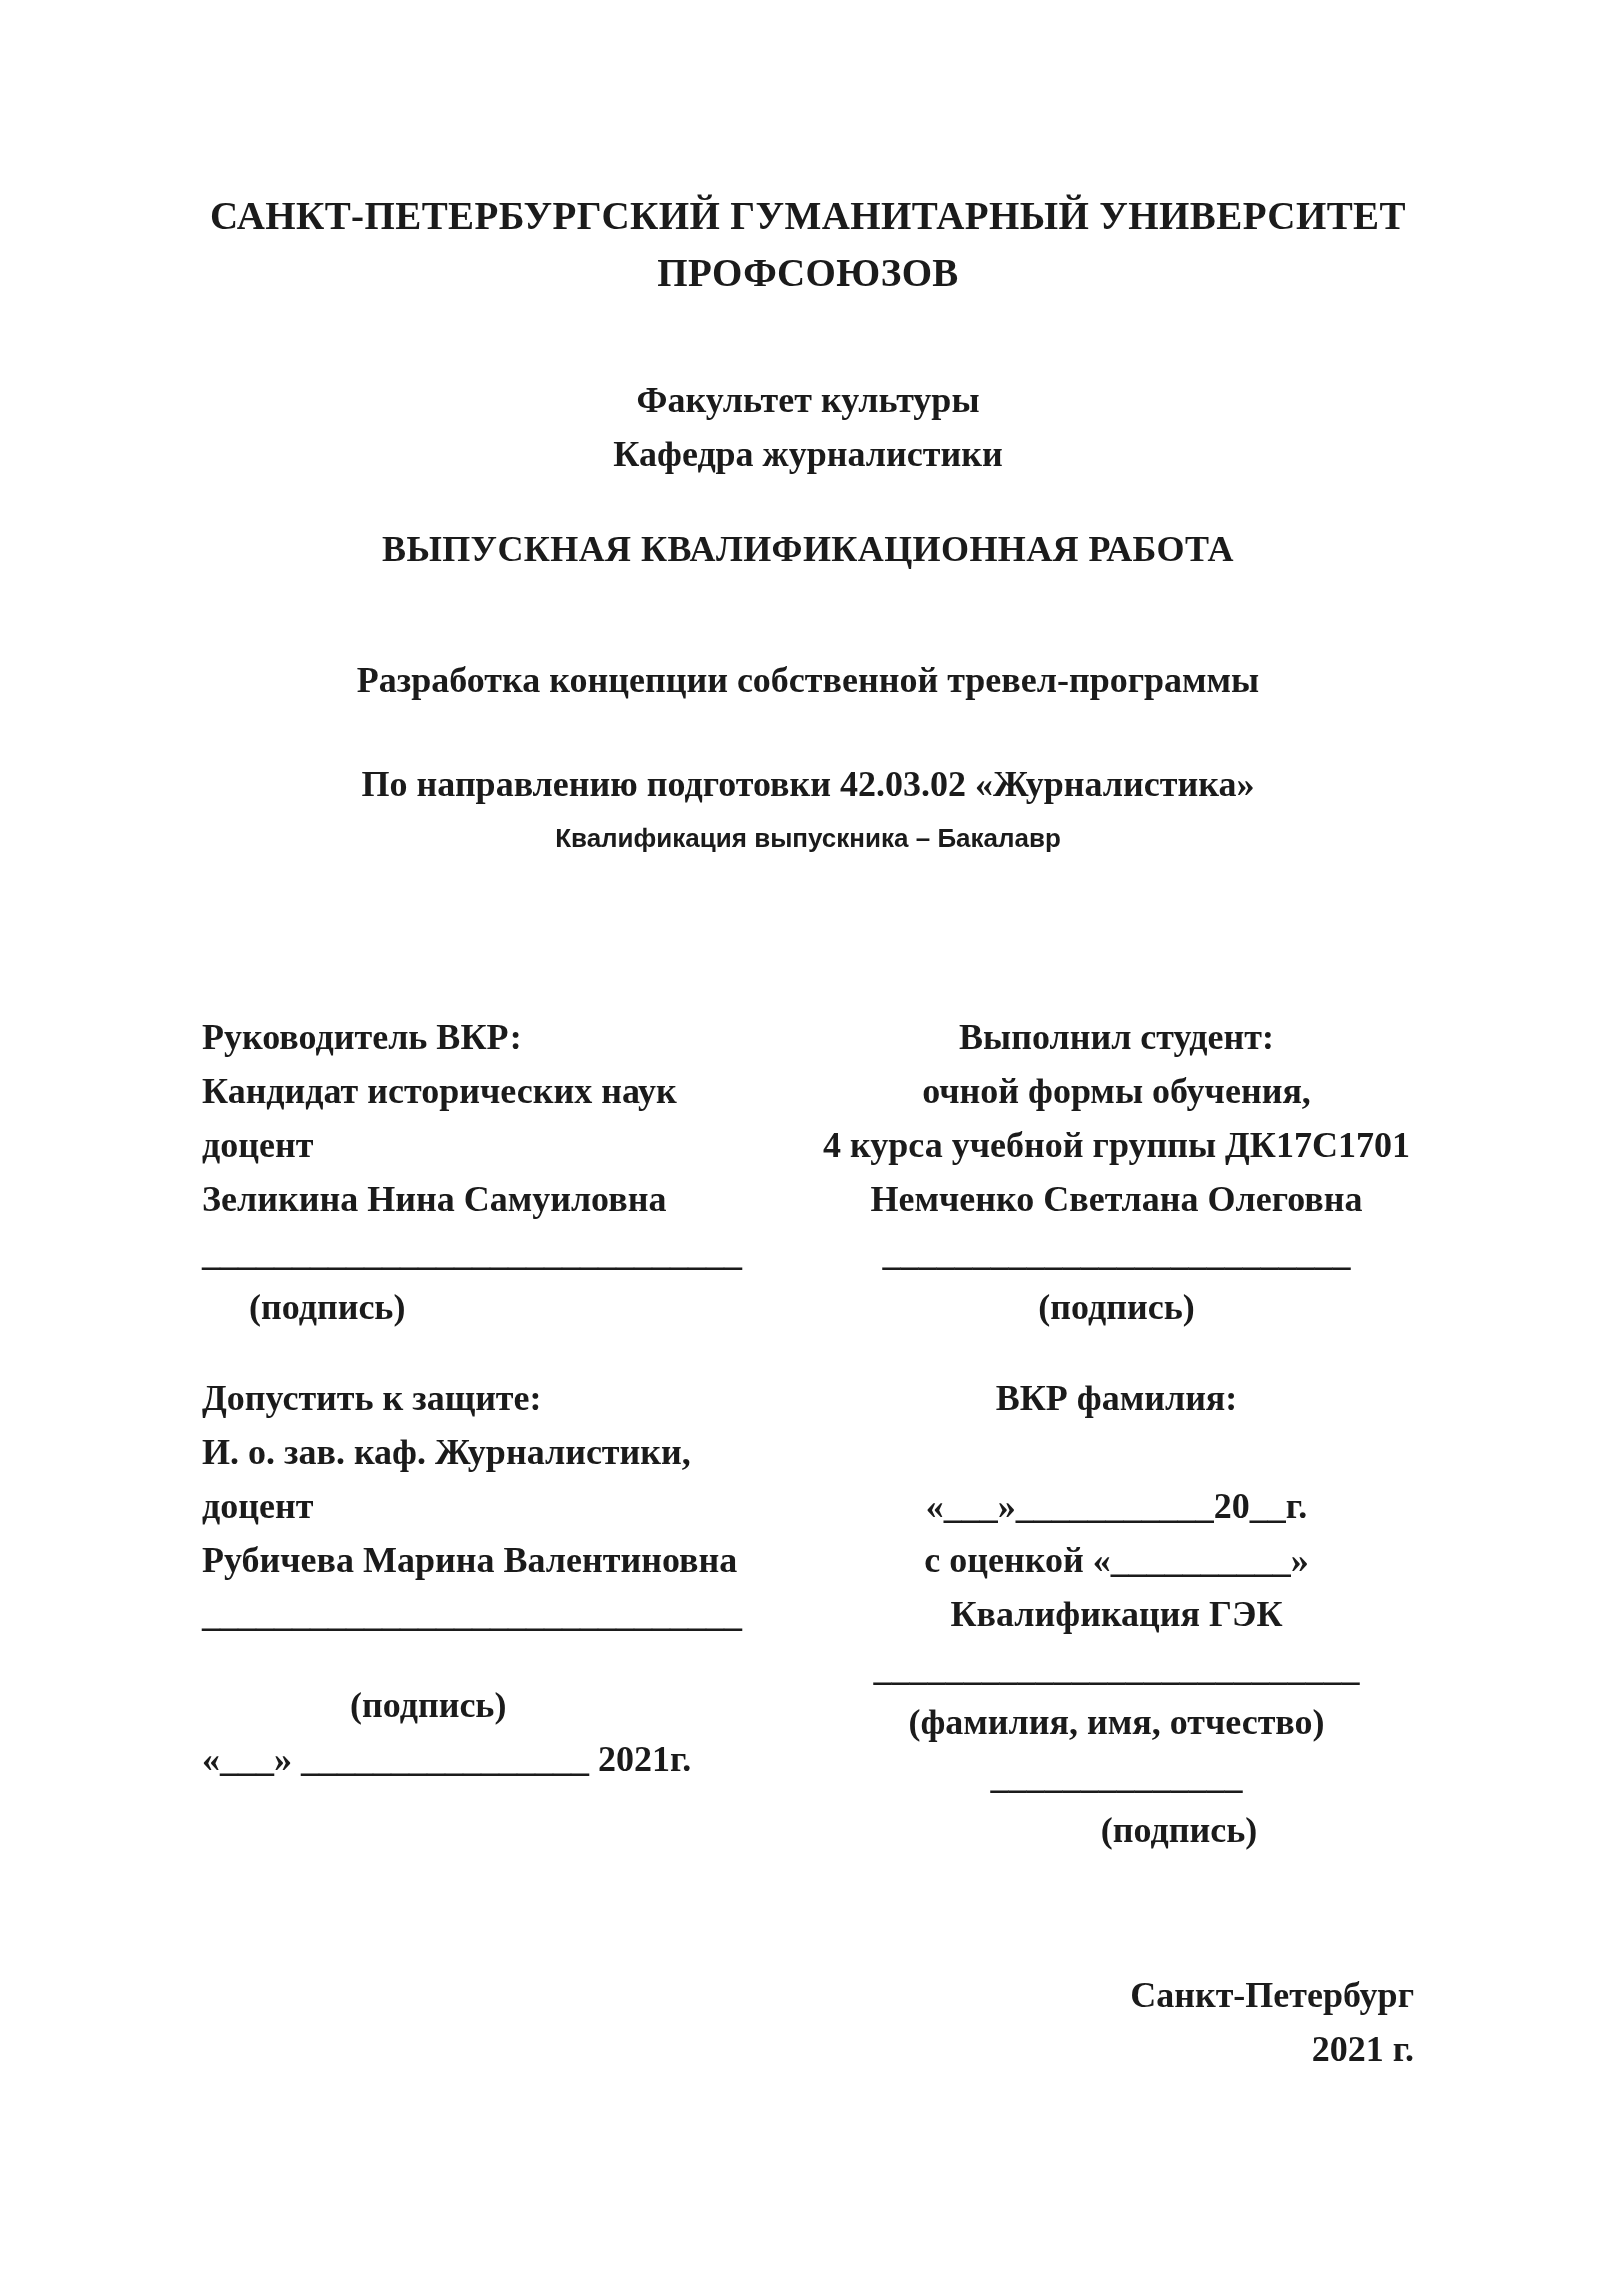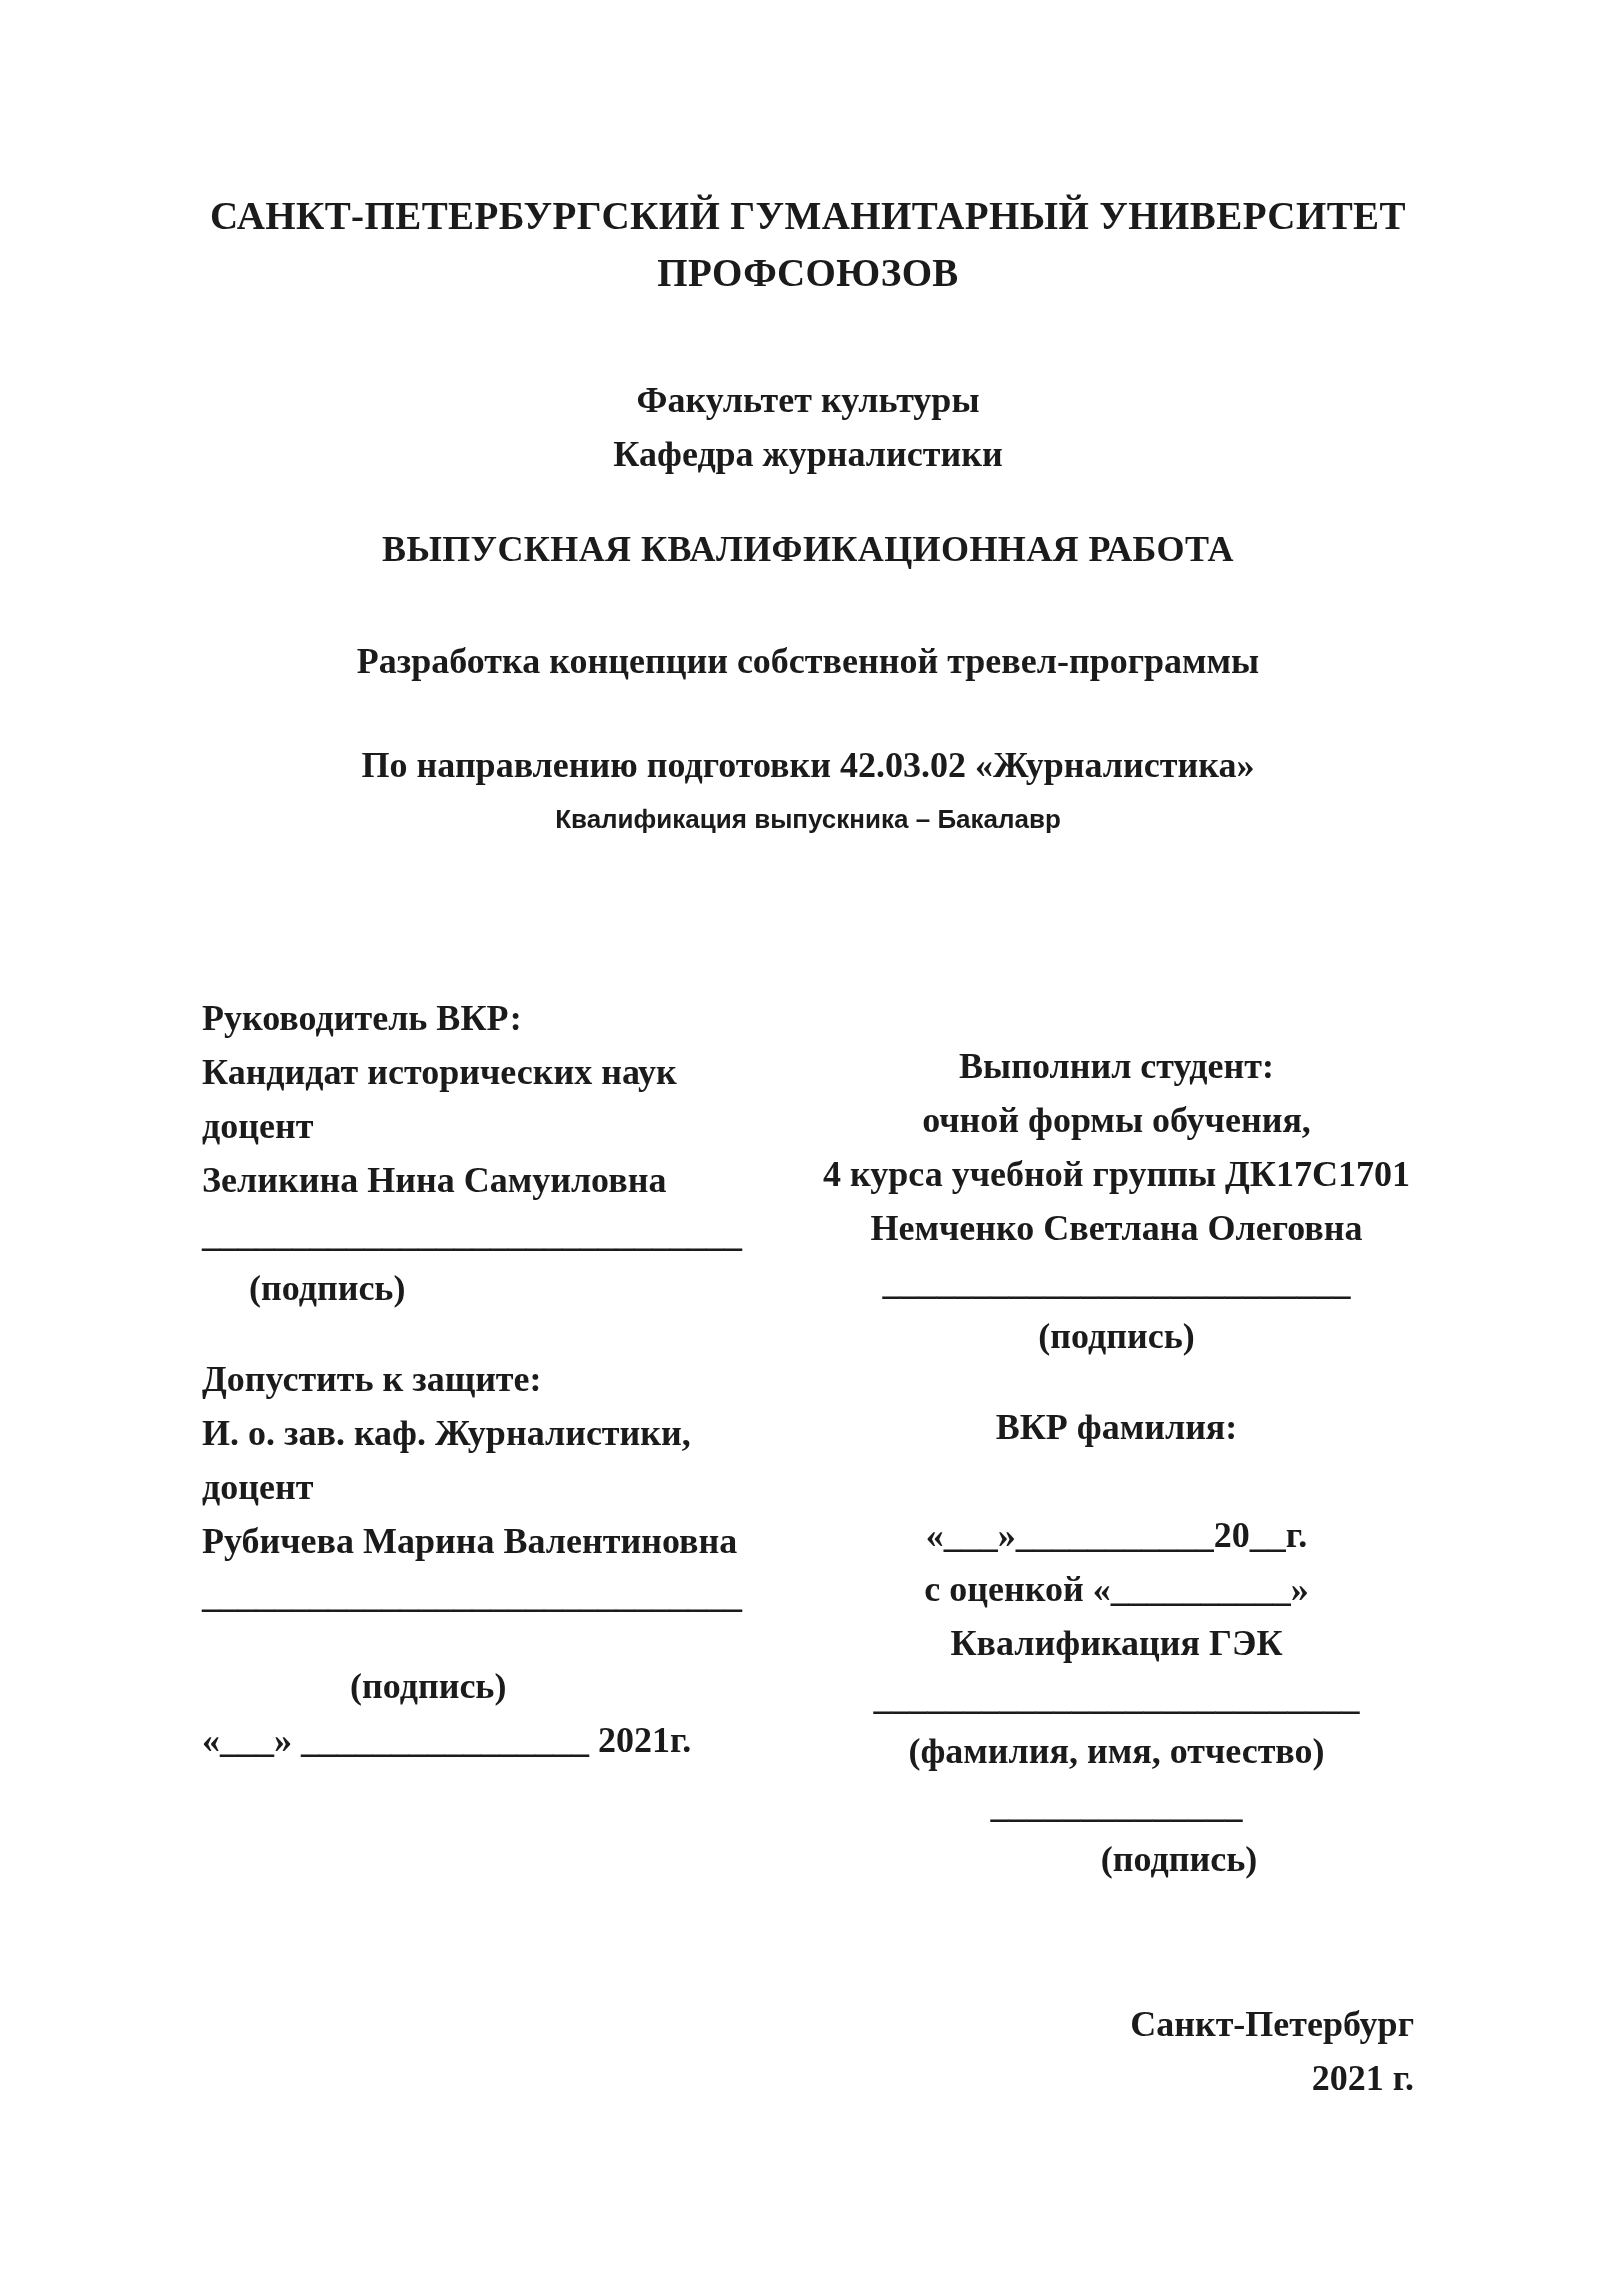--- a/index.html
+++ b/index.html
@@ -17,31 +17,31 @@
   }
   .university {
     font-weight: bold;
     font-size: 39px;
     line-height: 1.45;
     letter-spacing: 0.4px;
     text-align: center;
   }
   .subheader { margin-top: 72px; line-height: 1.5; text-align: center; }
   .work-type { margin-top: 41px; line-height: 54px; text-align: center; letter-spacing: 0.4px; }
-  .thesis-title { margin-top: 58px; line-height: 54px; text-align: center; }
+  .thesis-title { margin-top: 77px; line-height: 54px; text-align: center; }
   .direction { margin-top: 50px; line-height: 54px; text-align: center; }
   .qualification {
     line-height: 54px;
     text-align: center;
     font-family: "Liberation Sans", sans-serif;
     font-size: 26px;
   }
   .columns { margin-top: 145px; display: flex; }
   .col-left { width: 617px; text-align: left; }
-  .col-right { flex: 1; text-align: center; margin-top: 48px; }
+  .col-right { flex: 1; text-align: center; }
   .line { line-height: 54px; min-height: 54px; white-space: nowrap; }
   .spacer-small { height: 37px; }
   .spacer { height: 54px; }
   .indent-60 { padding-left: 47px; }
   .indent-190 { padding-left: 148px; }
   .shift-right { padding-left: 125px; }
   .footer { margin-top: 111px; text-align: right; line-height: 54px; }
 </style>
 </head>
 <body>

